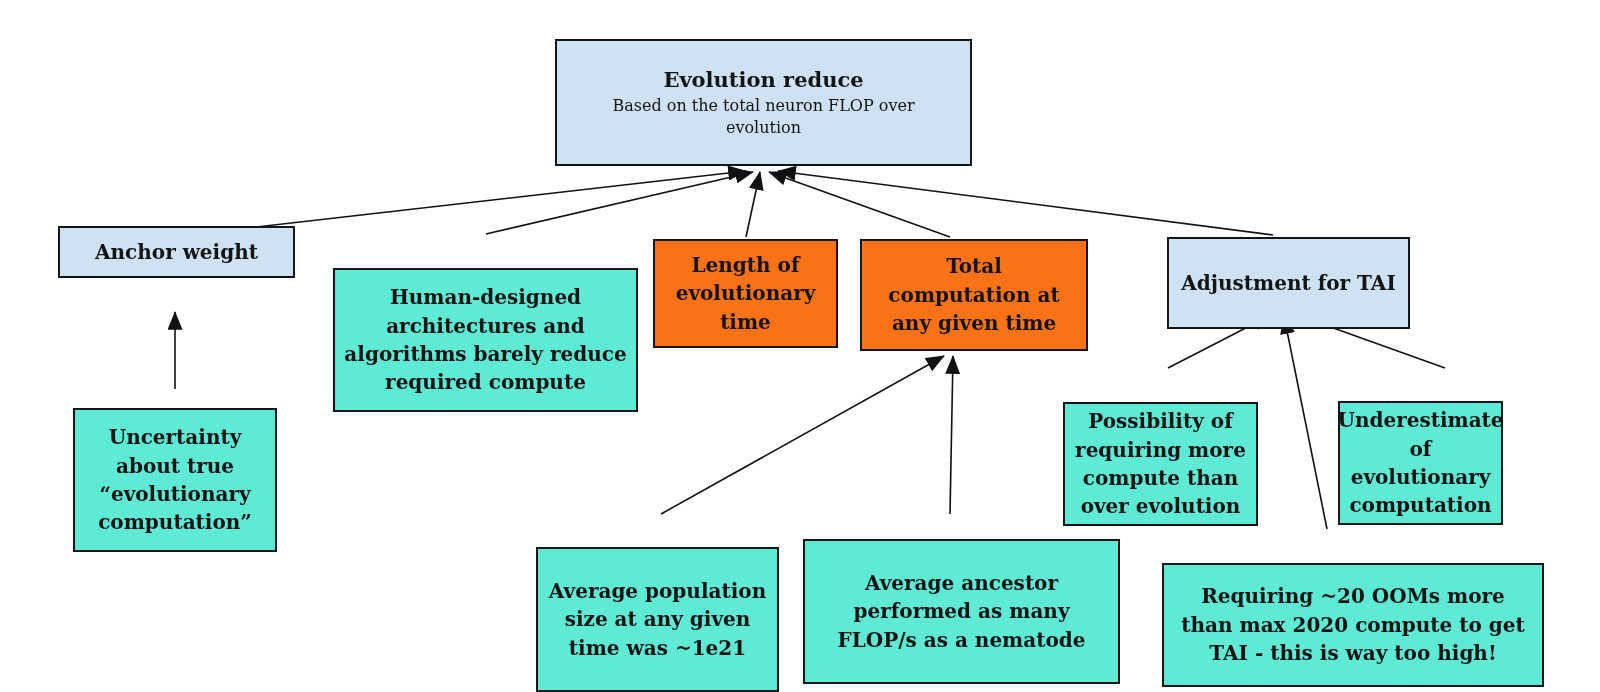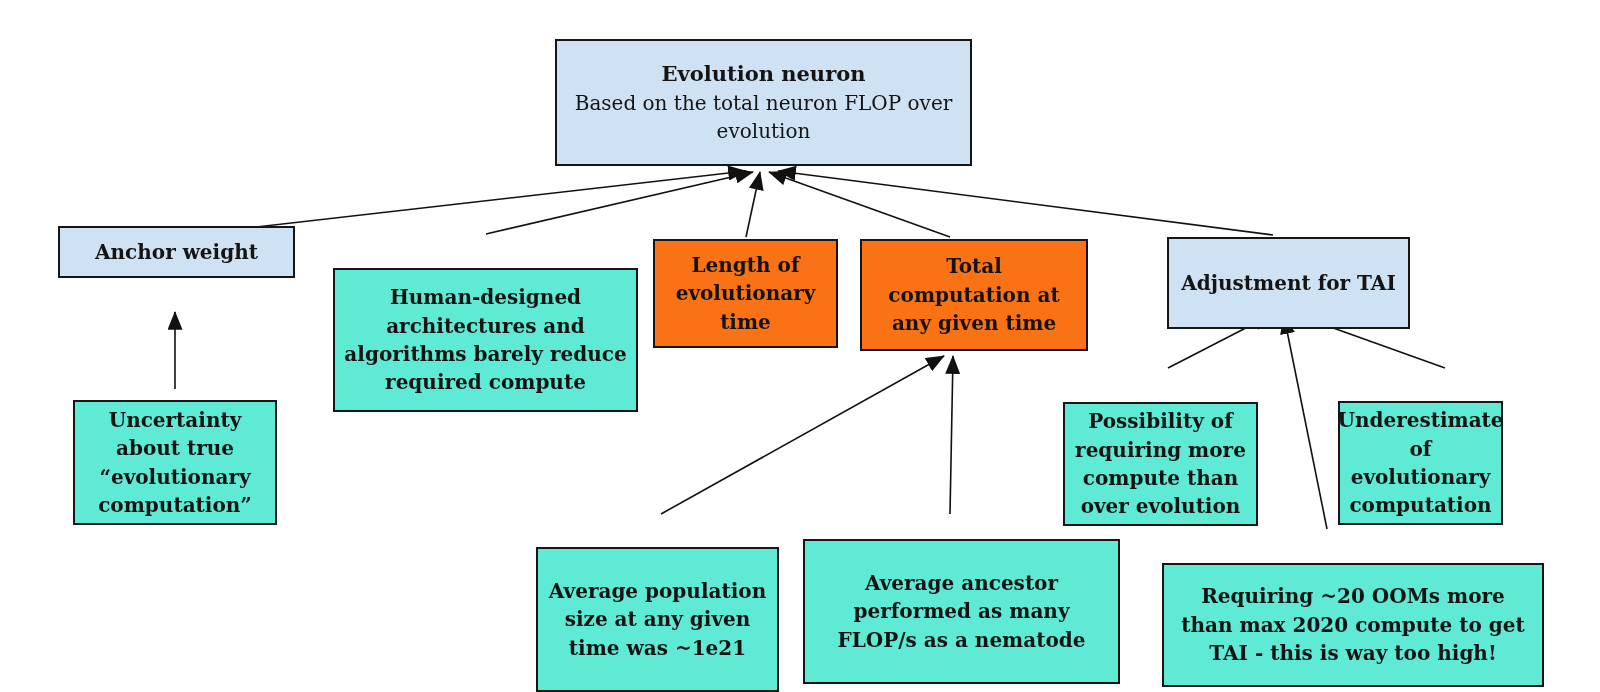--- a/index.html
+++ b/index.html
@@ -16,21 +16,21 @@
     border:2px solid #161616;
     display:flex;flex-direction:column;align-items:center;justify-content:center;
     text-align:center;color:#141414;
     font-weight:bold;font-size:20px;line-height:1.42;
     white-space:pre-line;padding:4px 8px;
   }
   .blue{background:#cfe2f3;}
   .pink{background:#5eead4;margin-top:32px;}
   .green{background:#f97316;}
   .node-title{font-weight:bold;font-size:21px;}
-  .node-sub{font-weight:normal;font-size:20px;}
+  .node-sub{font-weight:normal;font-size:16px;}
 </style>
 </head>
 <body>
 
 <div id="canvas">
 
   <svg id="arrows" xmlns="http://www.w3.org/2000/svg" viewBox="0 0 1600 692">
     <defs>
       <marker id="arrow" viewBox="0 0 10 8" refX="9.5" refY="4" markerWidth="19" markerHeight="15" markerUnits="userSpaceOnUse" orient="auto">
         <path d="M0,0 L10,4 L0,8 Z" fill="#111111"></path>
@@ -45,21 +45,21 @@
       <line x1="175" y1="389" x2="175" y2="312" marker-end="url(#arrow)"></line>
       <line x1="661" y1="514" x2="944" y2="356" marker-end="url(#arrow)"></line>
       <line x1="950" y1="514" x2="953" y2="356" marker-end="url(#arrow)"></line>
       <line x1="1168" y1="368" x2="1271" y2="315" marker-end="url(#arrow)"></line>
       <line x1="1327" y1="529" x2="1284" y2="316" marker-end="url(#arrow)"></line>
       <line x1="1445" y1="368" x2="1297" y2="315" marker-end="url(#arrow)"></line>
     </g>
   </svg>
 
   <div class="node blue" style="left:555px;top:39px;width:417px;height:127px">
-    <div class="node-title">Evolution neuron</div>
+    <div class="node-title">Evolution reduce</div>
     <div class="node-sub">Based on the total neuron FLOP over
 evolution</div>
   </div>
 
   <div class="node blue" style="left:58px;top:226px;width:237px;height:52px">
     <div>Anchor weight</div>
   </div>
 
   <div class="node pink" style="left:333px;top:236px;width:305px;height:144px">
     <div>Human-designed
@@ -77,21 +77,21 @@
   <div class="node green" style="left:860px;top:239px;width:228px;height:112px">
     <div>Total
 computation at
 any given time</div>
   </div>
 
   <div class="node blue" style="left:1167px;top:237px;width:243px;height:92px">
     <div>Adjustment for TAI</div>
   </div>
 
-  <div class="node pink" style="left:73px;top:368px;width:204px;height:125px">
+  <div class="node pink" style="left:73px;top:376px;width:204px;height:144px">
     <div>Uncertainty
 about true
 “evolutionary
 computation”</div>
   </div>
 
   <div class="node pink" style="left:1063px;top:370px;width:195px;height:124px">
     <div>Possibility of
 requiring more
 compute than

